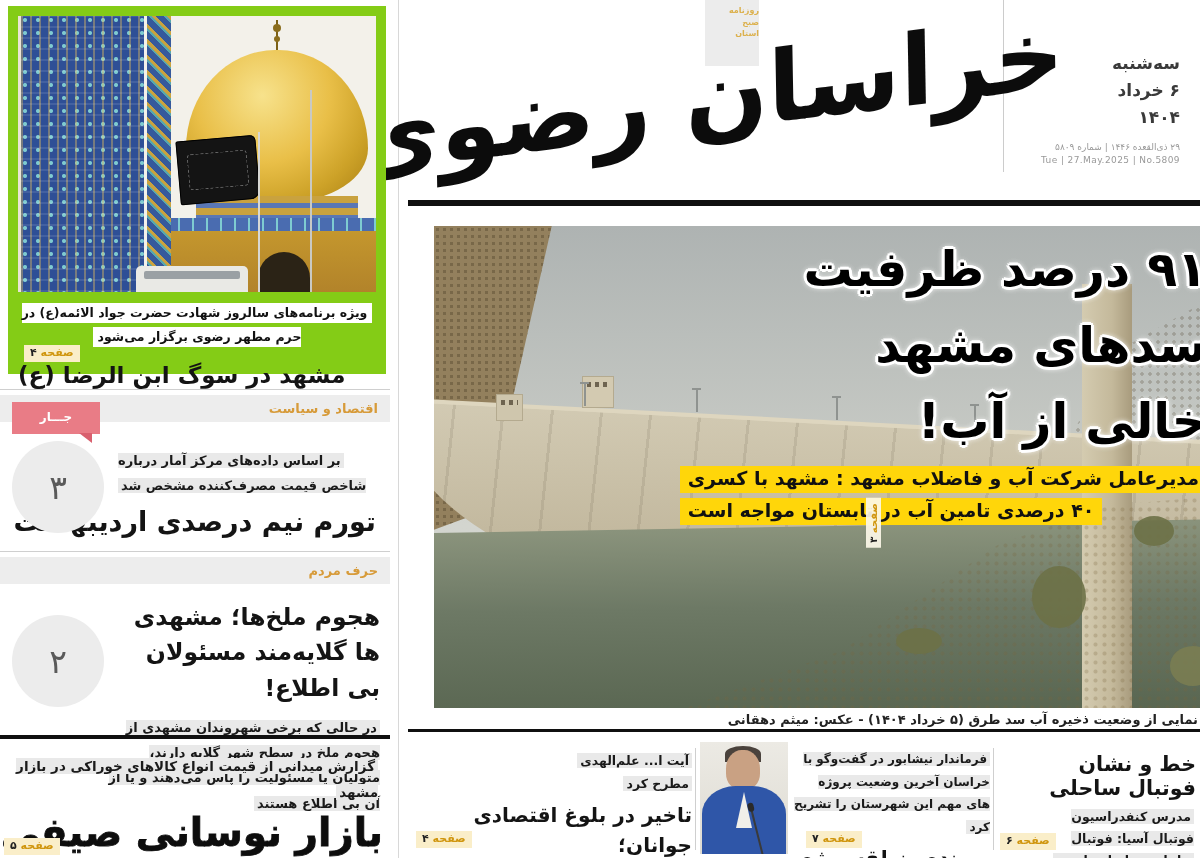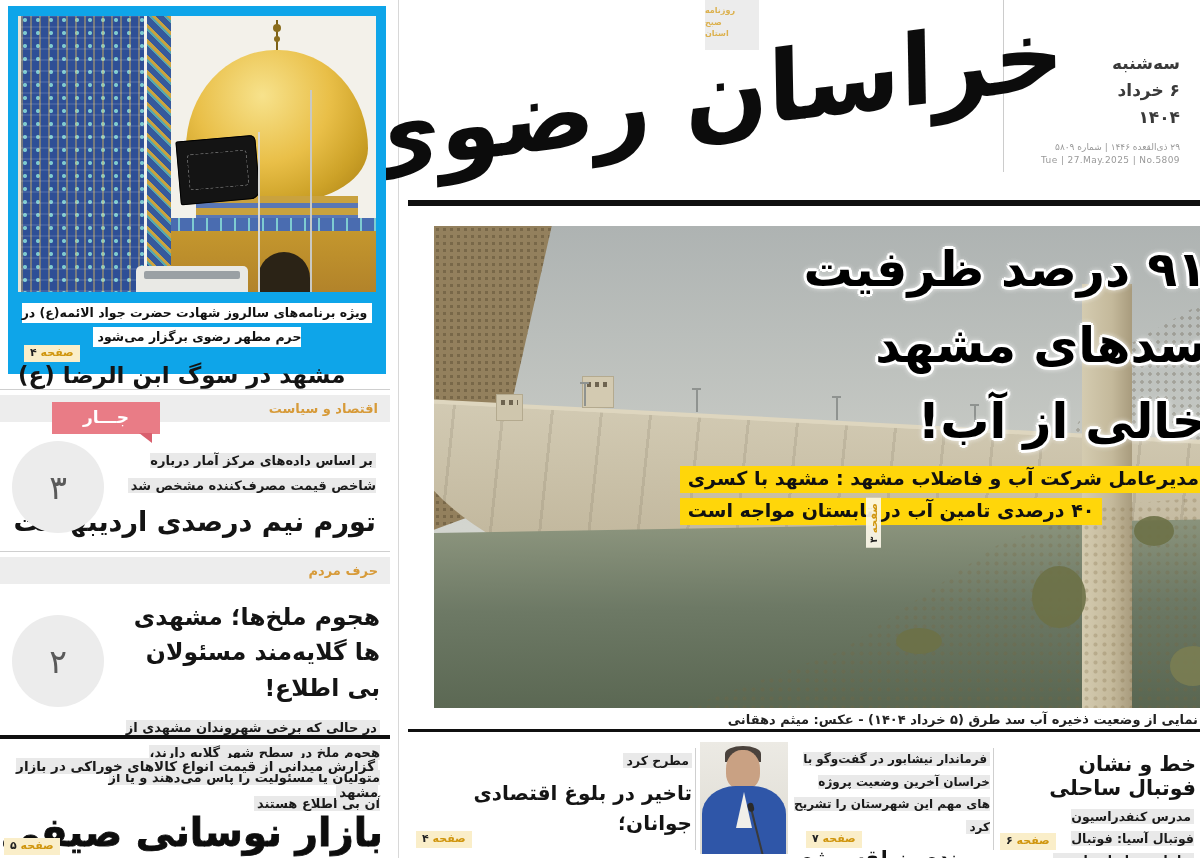--- a/index.html
+++ b/index.html
@@ -23,31 +23,31 @@
   .vrule-b2 { left:993px; top:748px; width:1px; height:102px; background:#cfcfcf; }
 
   
   .masthead-title {
     left:420px; top:-12px; width:575px; height:215px;
     display:flex; align-items:center; justify-content:center;
     font-size:98px; font-weight:bold; color:#0c0c0c;
     transform:rotate(-7deg) skewX(-6deg); letter-spacing:-4px; white-space:nowrap;
   }
   .logo-box {
-    left:705px; top:0; width:54px; height:50px; background:#ececec;
-    color:#dcb14e; font-size:8px; font-weight:bold; text-align:left;
+    left:705px; top:0; width:54px; height:66px; background:#ececec;
+    color:#dcb14e; font-size:8px; font-weight:bold; text-align:right;
     padding-top:5px; line-height:1.45;
   }
   .date-block { left:1022px; top:50px; width:158px; text-align:right; }
   .date-big { font-size:17px; font-weight:bold; color:#3a3a3a; line-height:1.6; text-align:right; }
   .date-small { font-size:9px; color:#999; margin-top:10px; white-space:nowrap; text-align:right; }
   .date-small.en { direction:ltr; margin-top:3px; letter-spacing:.4px; }
 
   
-  .shrine-box { left:8px; top:6px; width:378px; height:368px; background:#0ea5e9; padding:10px; }
+  .shrine-box { left:8px; top:6px; width:378px; height:368px; background:#84cc16; padding:10px; }
   .shrine-photo { position:relative; width:358px; height:276px; background:#f3f1ea; overflow:hidden; }
   .mosaic { position:absolute; left:0; top:0; width:126px; height:100%;
     background-color:#2e4f96;
     background-image:
       repeating-linear-gradient(0deg, rgba(255,255,255,.10) 0 2px, transparent 2px 11px),
       repeating-linear-gradient(90deg, rgba(230,190,90,.40) 0 2px, transparent 2px 9px),
       radial-gradient(circle at 4px 4px, #7ecbd1 1.5px, transparent 2.5px);
     background-size:auto,auto,13px 13px; border-left:3px solid #e9e4d6; }
   .mosaic2 { position:absolute; left:129px; top:0; width:24px; height:100%;
     background:repeating-linear-gradient(45deg,#c9a23f 0 3px,#36599c 3px 9px,#58a7ae 9px 11px); }
@@ -77,30 +77,30 @@
   .shrine-badge { position:absolute; left:16px; bottom:12px; }
 
   
   .pbadge { display:inline-block; background:#faeec9; padding:1px 6px 3px; font-size:11px; font-weight:bold; white-space:nowrap; }
   .pb-label { color:#d0960f; }
   .pb-num { color:#222; }
 
   
   .secbar { height:27px; background:#ededed; line-height:27px; padding:0 12px; font-size:13px; font-weight:bold; color:#d79b3a; text-align:right; }
   .sec-econ { left:0; top:395px; width:390px; height:155px; }
-  .ribbon { position:absolute; left:12px; top:7px; width:108px; height:32px; background:#e97c86;
-    color:#fff; font-size:17px; font-weight:bold; text-align:center; line-height:31px;margin-left:40px; }
+  .ribbon { position:absolute; left:12px; top:7px; width:88px; height:32px; background:#e97c86;
+    color:#fff; font-size:12px; font-weight:bold; text-align:center; line-height:31px; }
   .ribbon::after { content:""; position:absolute; right:8px; bottom:-9px; width:0; height:0;
     border-top:10px solid #d9606e; border-left:13px solid transparent; }
   .circle-num { position:absolute; width:92px; height:92px; border-radius:50%; background:#ececec;
     color:#5a5a5a; font-size:33px; display:flex; align-items:center; justify-content:center; }
   .c-econ { left:12px; top:46px; }
   .c-people { left:12px; top:58px; }
   .hl { background:#e9e9e9; font-size:13px; font-weight:bold; color:#1a1a1a; line-height:1.95; padding:0 3px; }
-  .econ-kicker { margin:26px 14px 0 118px; text-align:right; }
+  .econ-kicker { margin:26px 14px 0 118px; text-align:left; }
   .econ-headline { margin:7px 14px 0 0; text-align:right; font-size:27px; font-weight:bold; color:#141414; }
   .sec-people { left:0; top:557px; width:390px; height:176px; }
   .people-headline { margin:16px 10px 0 108px; text-align:right; font-size:23.5px; font-weight:bold; line-height:1.5; color:#141414; }
   .people-summary { margin:9px 10px 0 104px; text-align:right; }
   .sec-market { left:0; top:743px; width:390px; height:115px; }
   .market-kicker { margin:10px 12px 0 0; text-align:right; }
   .market-kicker .hl { font-size:13.5px; }
   .market-headline { margin:4px 6px 0 0; text-align:center; font-size:39px; font-weight:bold; color:#0d0d0d; -webkit-text-stroke:.8px #0d0d0d; }
   .market-badge { position:absolute; left:4px; bottom:3px; }
 
@@ -327,20 +327,21 @@
       </div>
     </div>
     <span class="pbadge">
       <span class="pb-label">صفحه</span>
       <span class="pb-num">۷</span>
     </span>
   </div>
 
   <div class="art art-alam">
     <div class="kicker">
+      <div><span class="hl">آیت ا... علم‌الهدی</span></div>
       <div><span class="hl">مطرح کرد</span></div>
     </div>
     <div class="headline">
       <div>تاخیر در بلوغ اقتصادی جوانان؛</div>
 
     </div>
     <span class="pbadge">
       <span class="pb-label">صفحه</span>
       <span class="pb-num">۴</span>
     </span>

